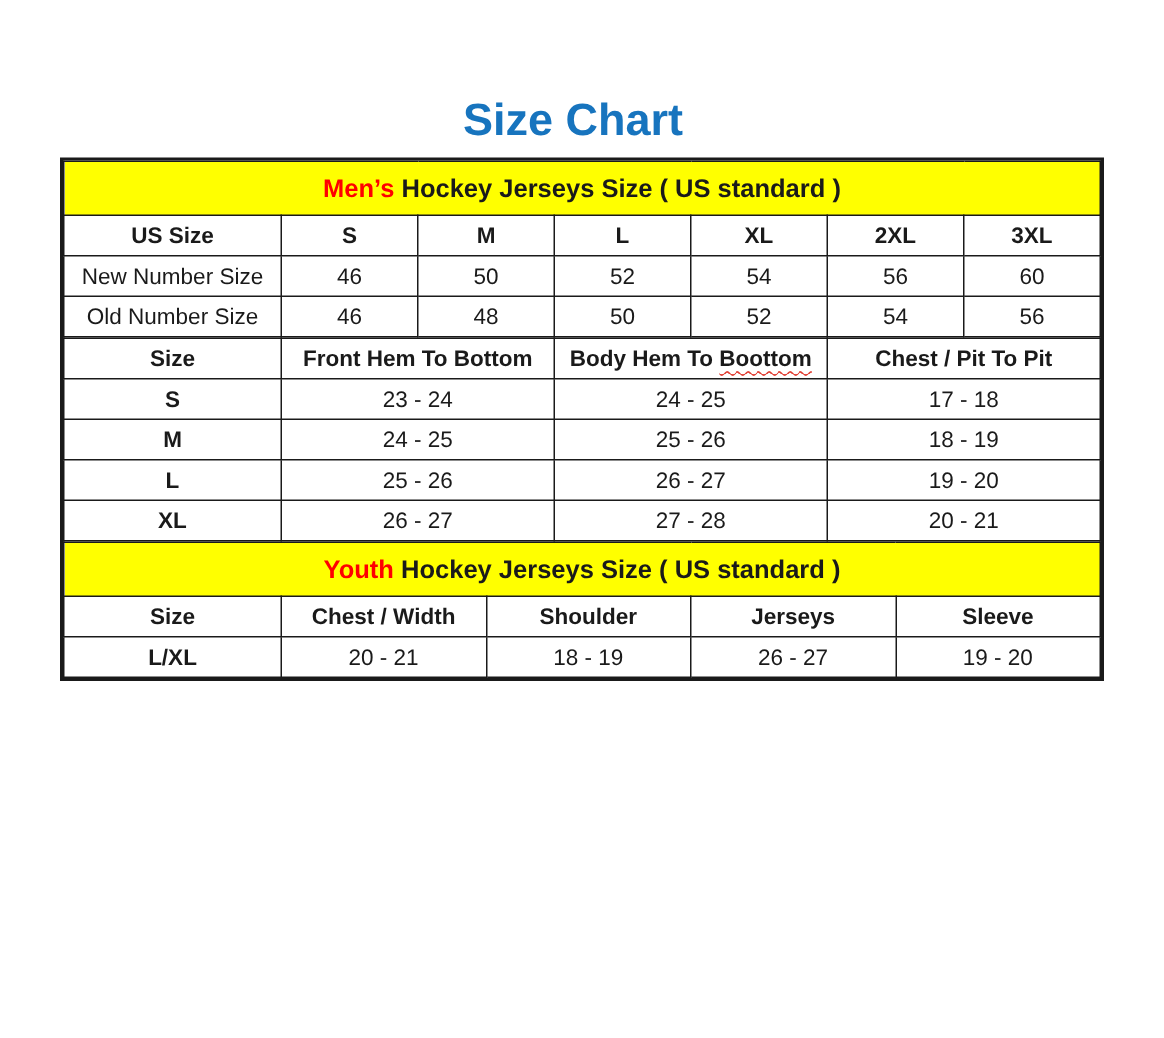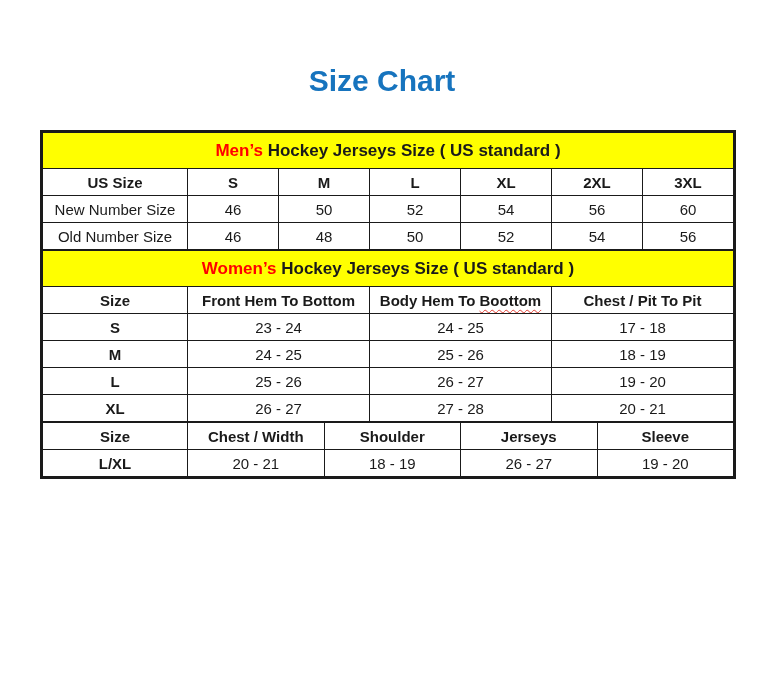--- a/index.html
+++ b/index.html
@@ -15,21 +15,21 @@
     width:776px;height:692px;background:#ffffff;
     font-family:"Liberation Sans",sans-serif;color:var(--ink);
     overflow:hidden;
   }
   .page-title{
     text-align:center;color:var(--accent-blue);
     font-size:30px;font-weight:bold;line-height:1.1;
     margin:64px 12px 0 0;letter-spacing:0;
   }
   .tables-wrap{
-    width:696px;margin:33px auto 0 auto;
+    width:696px;margin:8px auto 0 auto;
     border:2px solid var(--ink);
   }
   table{width:100%;border-collapse:collapse;table-layout:fixed;}
   th,td{
     border:1px solid var(--ink);
     text-align:center;vertical-align:middle;
     padding:1px 2px;font-size:15px;height:27px;
     overflow:hidden;white-space:nowrap;
   }
   th{font-weight:bold;}
@@ -101,23 +101,20 @@
   </table>
 
   <table>
     <colgroup>
         <col class="label-col">
         <col>
         <col>
         <col>
       </colgroup>
     <tbody>
-      <tr class="band">
-        <td colspan="4"><span class="red">Women’s</span> <span>Hockey Jerseys Size ( US standard )</span></td>
-      </tr>
       <tr>
         <th>Size</th>
         <th>Front Hem To Bottom</th>
         <th><span>Body Hem To</span> <span class="squiggle">Boottom</span></th>
         <th>Chest / Pit To Pit</th>
       </tr>
       <tr>
         <td class="rowlabel-bold">S</td>
         <td>23 - 24</td>
         <td>24 - 25</td>
@@ -146,20 +143,23 @@
 
   <table>
     <colgroup>
         <col class="label-col">
         <col>
         <col>
         <col>
         <col>
       </colgroup>
     <tbody>
+      <tr class="band">
+        <td colspan="5"><span class="red">Youth</span> <span>Hockey Jerseys Size ( US standard )</span></td>
+      </tr>
       <tr>
         <th>Size</th>
         <th>Chest / Width</th>
         <th>Shoulder</th>
         <th>Jerseys</th>
         <th>Sleeve</th>
       </tr>
       <tr>
         <td class="rowlabel-bold">L/XL</td>
         <td>20 - 21</td>

